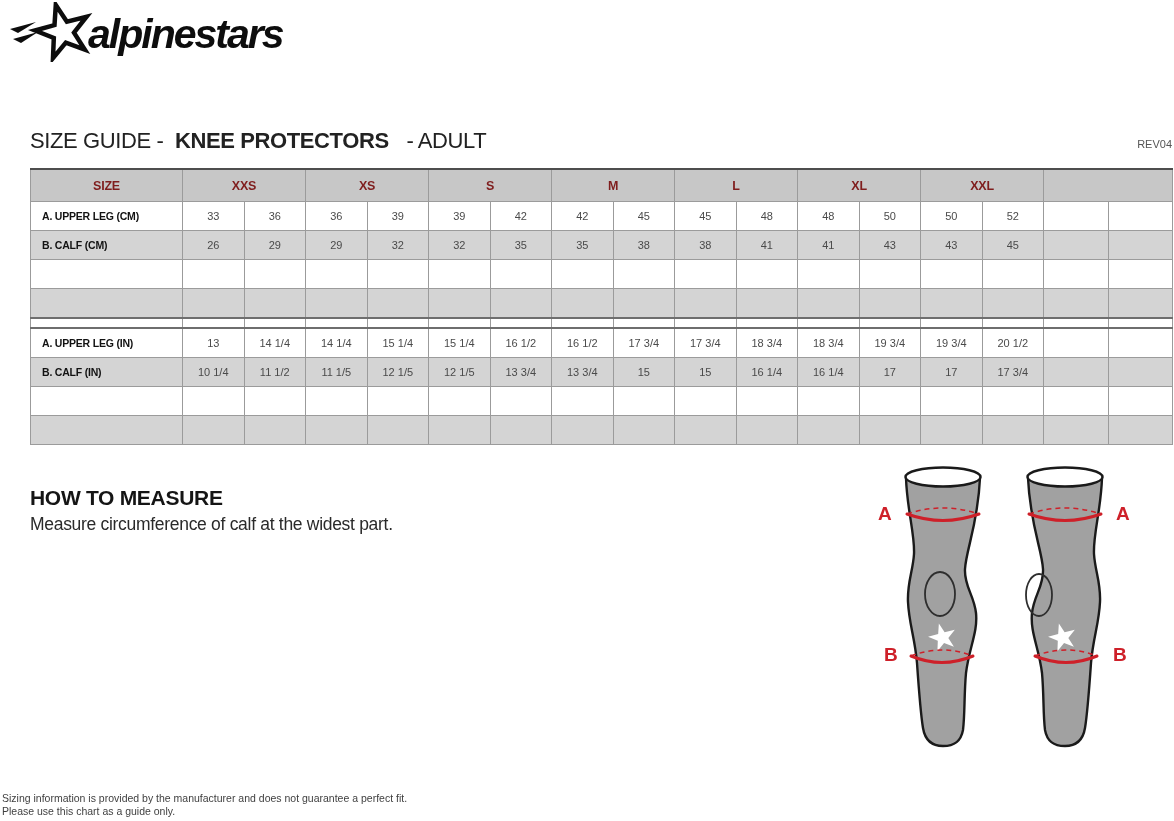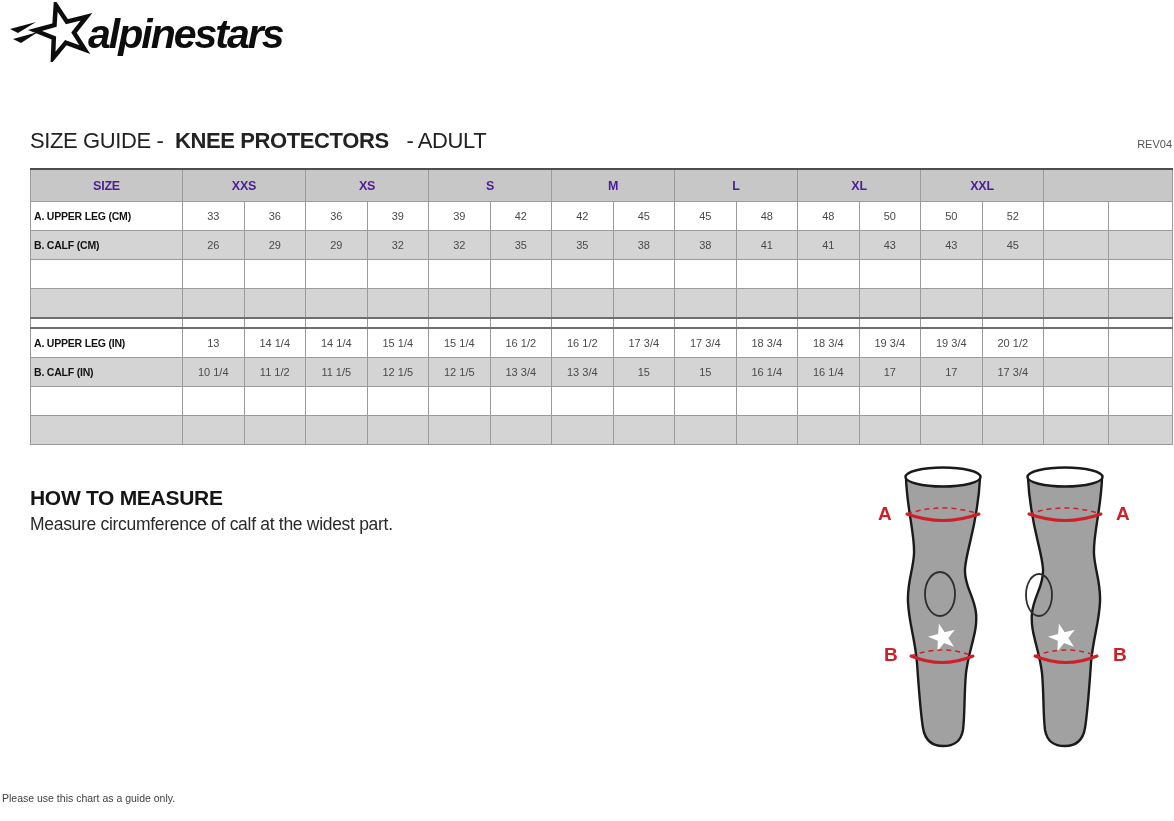--- a/index.html
+++ b/index.html
@@ -16,23 +16,23 @@
   #page-title .t-bold{font-weight:700;margin-left:6px;}
   #page-title .t-suffix{font-weight:400;margin-left:12px;}
   #revision{position:absolute;right:0px;top:10px;font-size:11px;color:#555;}
 
   
   #chart-wrap{position:absolute;left:30px;top:168px;}
   table.size-chart{border-collapse:collapse;table-layout:fixed;width:1142px;
                    border:1px solid #6e6e6e;border-top:2px solid #4d4d4d;}
   .size-chart th,.size-chart td{border:1px solid #9b9b9b;padding:0;text-align:center;
                    font-size:11px;color:#4a4a4a;height:28px;overflow:hidden;white-space:nowrap;}
-  .size-chart thead th{background:#c7c7c7;color:#4c1d95;font-weight:700;font-size:12.5px;height:31px;letter-spacing:-0.2px;}
+  .size-chart thead th{background:#c7c7c7;color:#7f1d1d;font-weight:700;font-size:12.5px;height:31px;letter-spacing:-0.2px;}
   .size-chart tr.shaded td{background:#d4d4d4;}
-  .size-chart td.row-label{text-align:left;padding-left:3px;font-weight:700;color:#121212;font-size:10.5px;letter-spacing:-0.2px;}
+  .size-chart td.row-label{text-align:left;padding-left:11px;font-weight:700;color:#121212;font-size:10.5px;letter-spacing:-0.2px;}
   .size-chart tr.spacer-row td{height:8px;background:#ffffff;border-top:2px solid #6e6e6e;border-bottom:2px solid #6e6e6e;}
 
   
   #how-to{position:absolute;left:30px;top:486px;width:560px;}
   #how-to h2{margin:0;font-size:21px;font-weight:700;color:#151515;letter-spacing:-0.3px;}
   .measure-title{margin-top:25px;font-size:19px;font-weight:700;color:#c9252c;letter-spacing:-0.3px;}
   .measure-desc{margin-top:4px;font-size:17.5px;color:#2a2a2a;letter-spacing:-0.3px;}
 
   
   #legs{position:absolute;left:866px;top:458px;}
@@ -323,16 +323,17 @@
       </g>
 
       <text x="12" y="62" class="diagram-label">A</text>
       <text x="18" y="203" class="diagram-label">B</text>
       <text x="250" y="62" class="diagram-label">A</text>
       <text x="247" y="203" class="diagram-label">B</text>
     </svg>
   </div>
 
   <div id="footer">
+    <div>Sizing information is provided by the manufacturer and does not guarantee a perfect fit.</div>
     <div>Please use this chart as a guide only.</div>
   </div>
 
 </div>
 
 </body></html>

